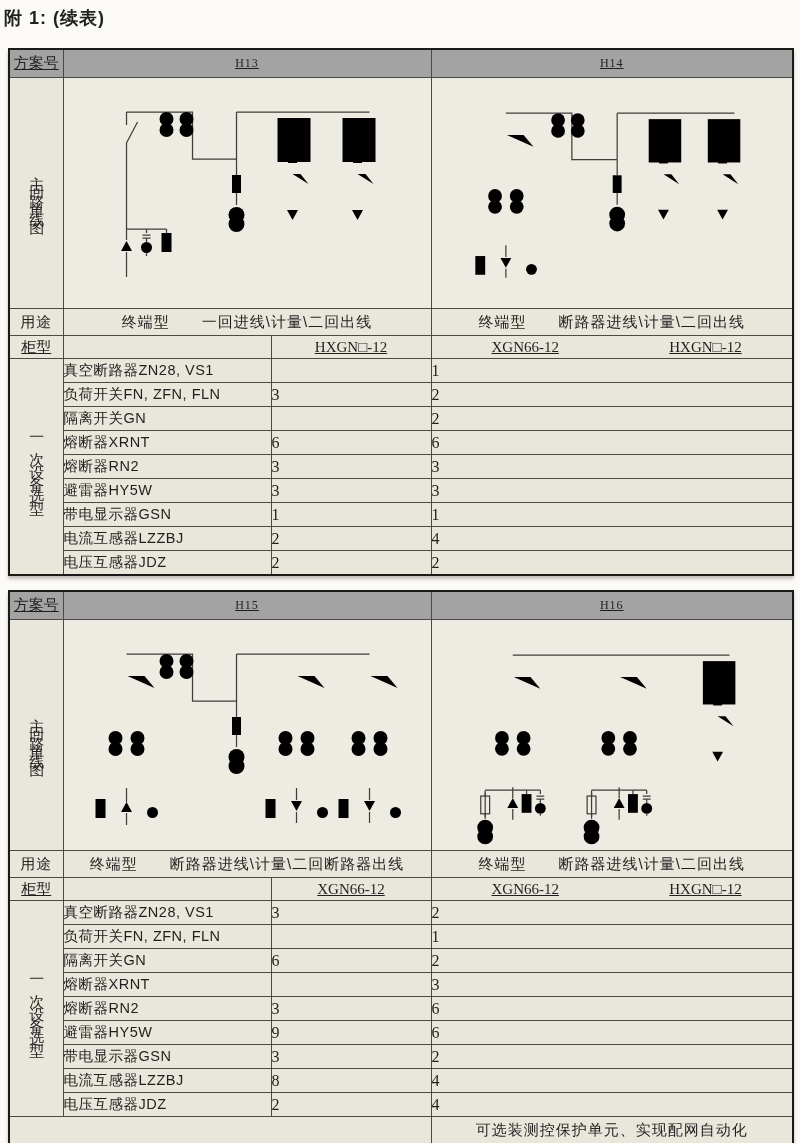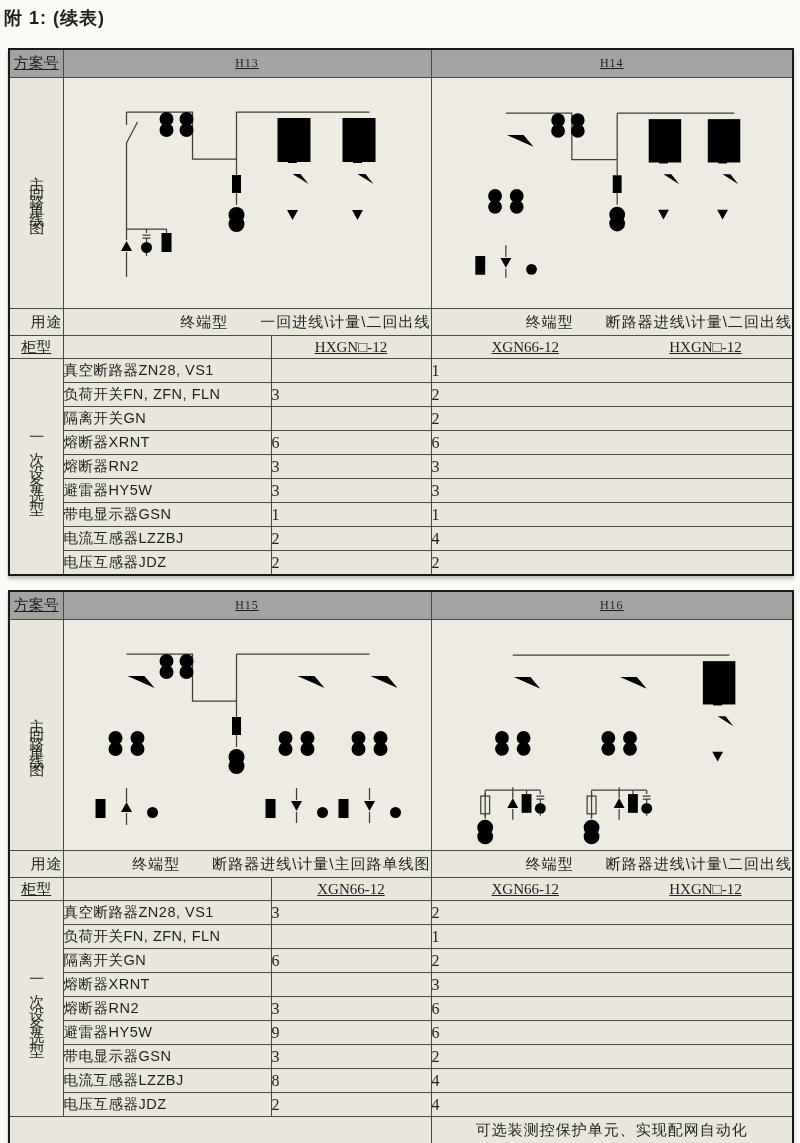--- a/index.html
+++ b/index.html
@@ -15,21 +15,21 @@
   th.hd{background:#a3a3a3;font-weight:normal;height:27px;text-decoration:underline;}
   th.hd.name{font-size:15px;font-family:"Liberation Sans",sans-serif;}
   th.hd.code{font-size:12px;font-family:"Liberation Serif",serif;letter-spacing:1px;margin-left:36px;}
   td{background:#e9e7dc;}
   td.diag{background:#edebe2;height:230px;vertical-align:middle;}
   td.vcell{text-align:center;vertical-align:middle;}
   .vtext{writing-mode:vertical-rl;text-orientation:upright;display:inline-block;
          font-size:15px;letter-spacing:9px;margin:auto;}
   .vtext.eq{letter-spacing:12px;}
   td.rowlab{font-size:15px;text-align:center;vertical-align:middle;}
-  tr.usage td{height:26px;font-size:15px;text-align:right;vertical-align:middle;letter-spacing:1px;margin-left:32px;}
+  tr.usage td{height:26px;font-size:15px;text-align:center;vertical-align:middle;letter-spacing:1px;margin-left:32px;}
   tr.cab td{height:22px;font-size:15px;text-align:center;vertical-align:middle;
             font-family:"Liberation Serif",serif;text-decoration:underline;}
   tr.eq td{height:23px;vertical-align:middle;}
   td.lbl{font-size:14.5px;letter-spacing:.5px;}
   td.val{font-size:16px;font-family:"Liberation Serif",serif;}
   td.valoff{text-align:left;padding-left:86px;}
   .cabsplit{display:flex;width:100%;}
   .cabsplit span{display:block;width:52%;text-align:center;}
   .cabsplit span:last-child{width:48%;}
   tr.note td{height:27px;font-size:15px;text-align:center;vertical-align:middle;letter-spacing:1px;}
@@ -323,21 +323,21 @@
         <path d="M218,170 V174 M214,176 H222 M214,179 H222 M218,179 V183"></path>
             <use href="#g-cx" x="218" y="188.5"></use>
         <path d="M218,194 V196"></path>
             <use href="#g-gnd" x="218" y="196"></use>
         <use href="#g-fusesw" x="302" y="33"></use>
       </svg>
     </td>
   </tr>
   <tr class="usage">
     <td class="rowlab">用途</td>
-    <td colspan="2">终端型　　断路器进线\计量\主回路单线图</td>
+    <td colspan="2">终端型　　断路器进线\计量\二回断路器出线</td>
     <td>终端型　　断路器进线\计量\二回出线</td>
   </tr>
   <tr class="cab">
     <td class="rowlab" style="font-family:'Liberation Sans',sans-serif">柜型</td>
     <td></td>
     <td>XGN66-12</td>
     <td>
       <div class="cabsplit">
             <span>XGN66-12</span>
             <span>HXGN□-12</span>

